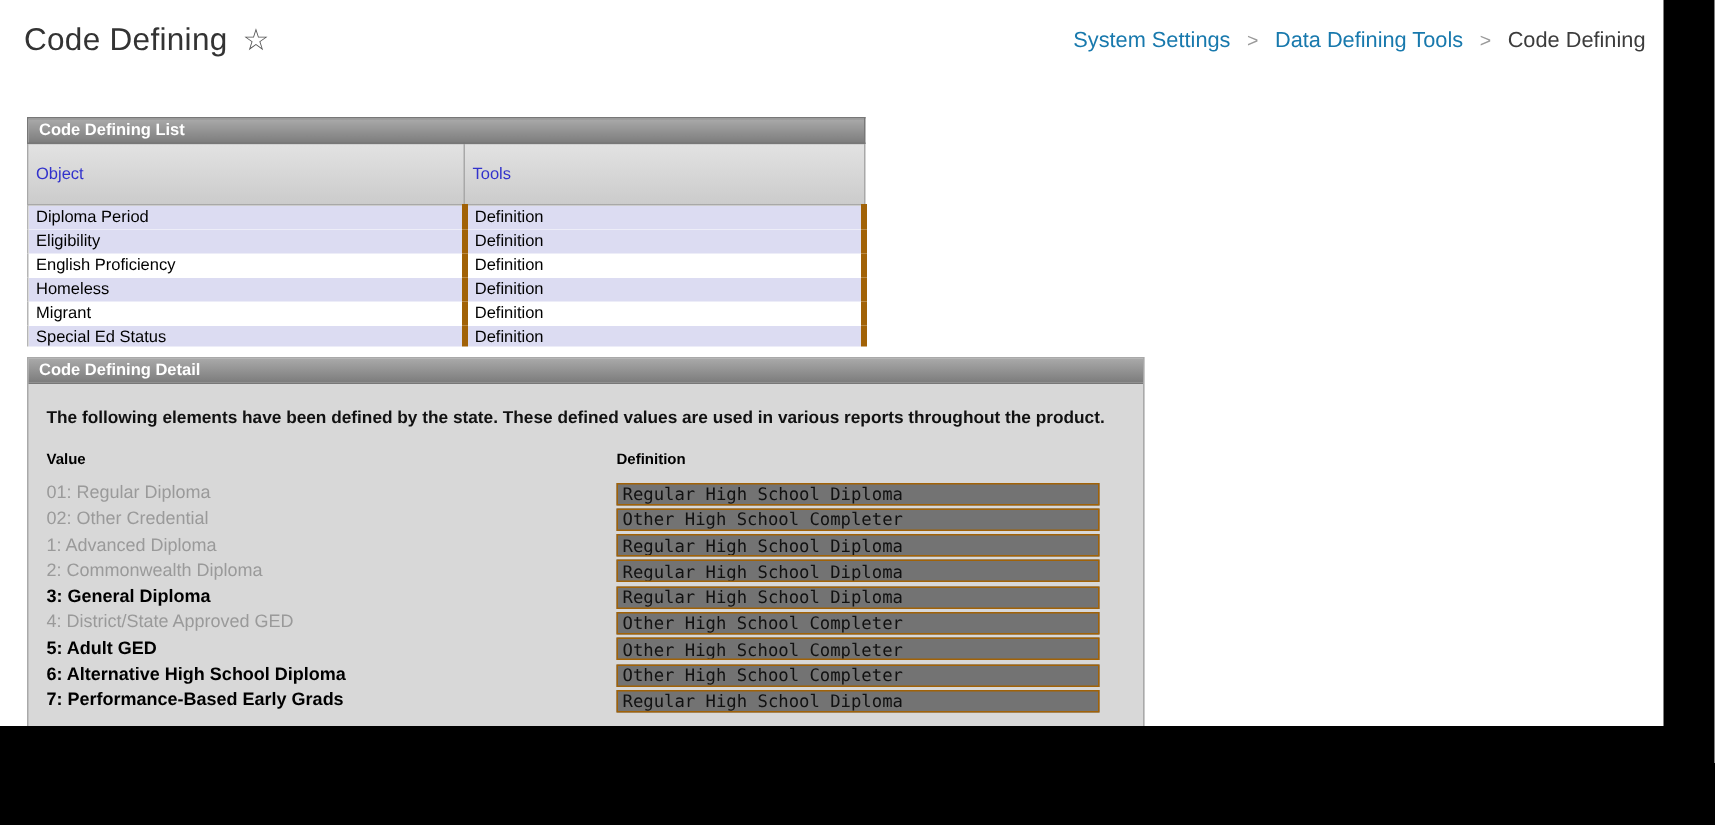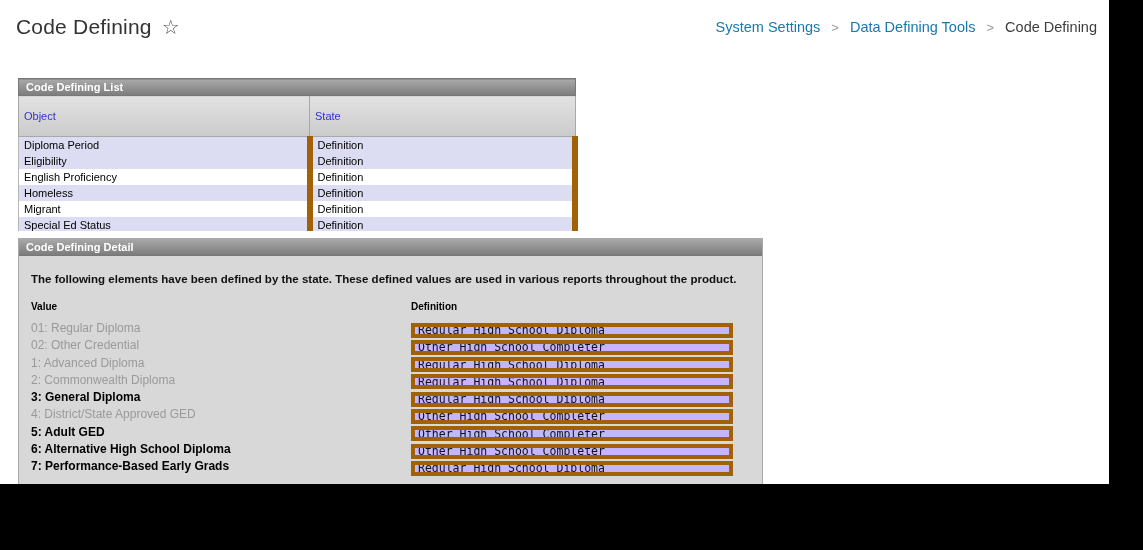--- a/index.html
+++ b/index.html
@@ -60,21 +60,21 @@
     padding: 14px 5px;
     border: 1px solid #a8a8a8;
     cursor: pointer;
   }
   table.list-table td {
     font-size: 11px;
     color: #000;
     padding: 2px 5px;
     height: 16px;
     border-left: 1px solid #b5b5b5;
-    border-right: 6px solid #a16207;
+    border-right: 4px solid #a16207;
     overflow: hidden;
     white-space: nowrap;
     cursor: pointer;
     margin-left: 32px;
   }
   tr.alt td { background: #dcdcf2; }
   
   .detail-panel {
     width: 745px;
     margin-top: 7px;
@@ -107,22 +107,22 @@
     color: #000;
     height: 17.3px;
     line-height: 17px;
     white-space: nowrap;
   }
   .detail-value.disabled { color: #9a9a9a; font-weight: normal; }
   .detail-input-wrap { height: 17.3px; }
   input.detail-input {
     width: 322px;
     height: 15px;
-    border: 4px solid #a16207;
-    background: #c4b5fd;
+    border: 1px solid #a16207;
+    background: #737373;
     font-family: "DejaVu Sans Mono", monospace;
     font-size: 11.5px;
     color: #111;
     padding: 0 3px;
   }
 </style>
 </head>
 <body>
 
 <div class="page">
@@ -148,21 +148,21 @@
         <colgroup>
             <col class="c-object">
             <col class="c-type">
           </colgroup>
         <thead>
           <tr>
             <th colspan="2" class="bar">Code Defining List</th>
           </tr>
           <tr class="colhead">
             <th>Object</th>
-            <th>State</th>
+            <th>Tools</th>
           </tr>
         </thead>
         <tbody id="list-rows">
             <tr class="alt">
               <td>Diploma Period</td>
               <td>Definition</td>
             </tr>
             <tr class="alt">
               <td>Eligibility</td>
               <td>Definition</td>

